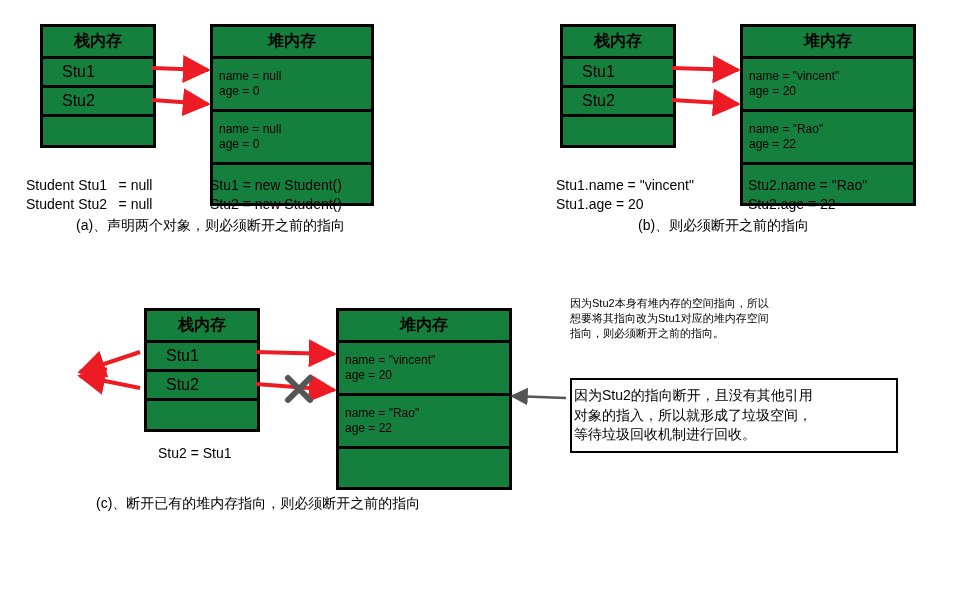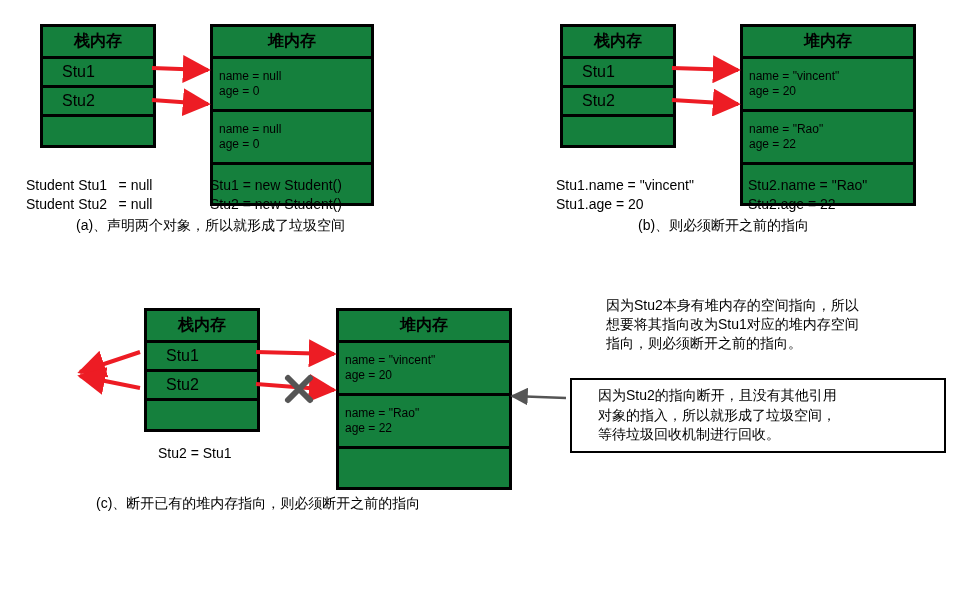--- a/index.html
+++ b/index.html
@@ -39,21 +39,21 @@
   .caption {
     position: absolute;
     font-size: 14px;
     line-height: 1.35;
     white-space: pre;
   }
   .small { font-size: 14px; }
   .note-box {
     position: absolute;
     border: 2px solid #000;
-    padding: 6px 26px;
+    padding: 6px 2px;
     font-size: 14px;
     line-height: 1.4;
   }
   svg.overlay {
     position: absolute;
     left: 0; top: 0;
     width: 964px; height: 597px;
     pointer-events: none;
   }
 </style>
@@ -77,21 +77,21 @@
     <div>name = null</div>
     <div>age = 0</div>
   </div>
   <div class="mem-row-heap" style="height:18px;"></div>
 </div>
 
 <div class="caption small" style="left:26px; top:176px;">Student Stu1   = null
 Student Stu2   = null</div>
 <div class="caption small" style="left:210px; top:176px;">Stu1 = new Student()
 Stu2 = new Student()</div>
-<div class="caption" style="left:76px; top:216px;">(a)、声明两个对象，所以就形成了垃圾空间</div>
+<div class="caption" style="left:76px; top:216px;">(a)、声明两个对象，则必须断开之前的指向</div>
 
 <div class="mem-box" style="left:560px; top:24px; width:110px;">
   <div class="mem-header">栈内存</div>
   <div class="mem-row">Stu1</div>
   <div class="mem-row">Stu2</div>
   <div class="mem-row" style="height:20px;"></div>
 </div>
 
 <div class="mem-box" style="left:740px; top:24px; width:170px;">
   <div class="mem-header">堆内存</div>
@@ -128,21 +128,21 @@
   <div class="mem-row-heap">
     <div>name = "Rao"</div>
     <div>age = 22</div>
   </div>
   <div class="mem-row-heap" style="height:18px;"></div>
 </div>
 
 <div class="caption" style="left:158px; top:444px;">Stu2 = Stu1</div>
 <div class="caption" style="left:96px; top:494px;">(c)、断开已有的堆内存指向，则必须断开之前的指向</div>
 
-<div class="caption" style="left:570px; top:296px; font-size:14px;margin-left:36px;">因为Stu2本身有堆内存的空间指向，所以
+<div class="caption" style="left:570px; top:296px; font-size:11px;">因为Stu2本身有堆内存的空间指向，所以
 想要将其指向改为Stu1对应的堆内存空间
 指向，则必须断开之前的指向。</div>
 
 <div class="note-box" style="left:570px; top:378px; width:320px;">
   <span style="white-space:pre;">因为Stu2的指向断开，且没有其他引用
 对象的指入，所以就形成了垃圾空间，
 等待垃圾回收机制进行回收。</span>
 </div>
 
 <svg class="overlay" viewBox="0 0 964 597">

